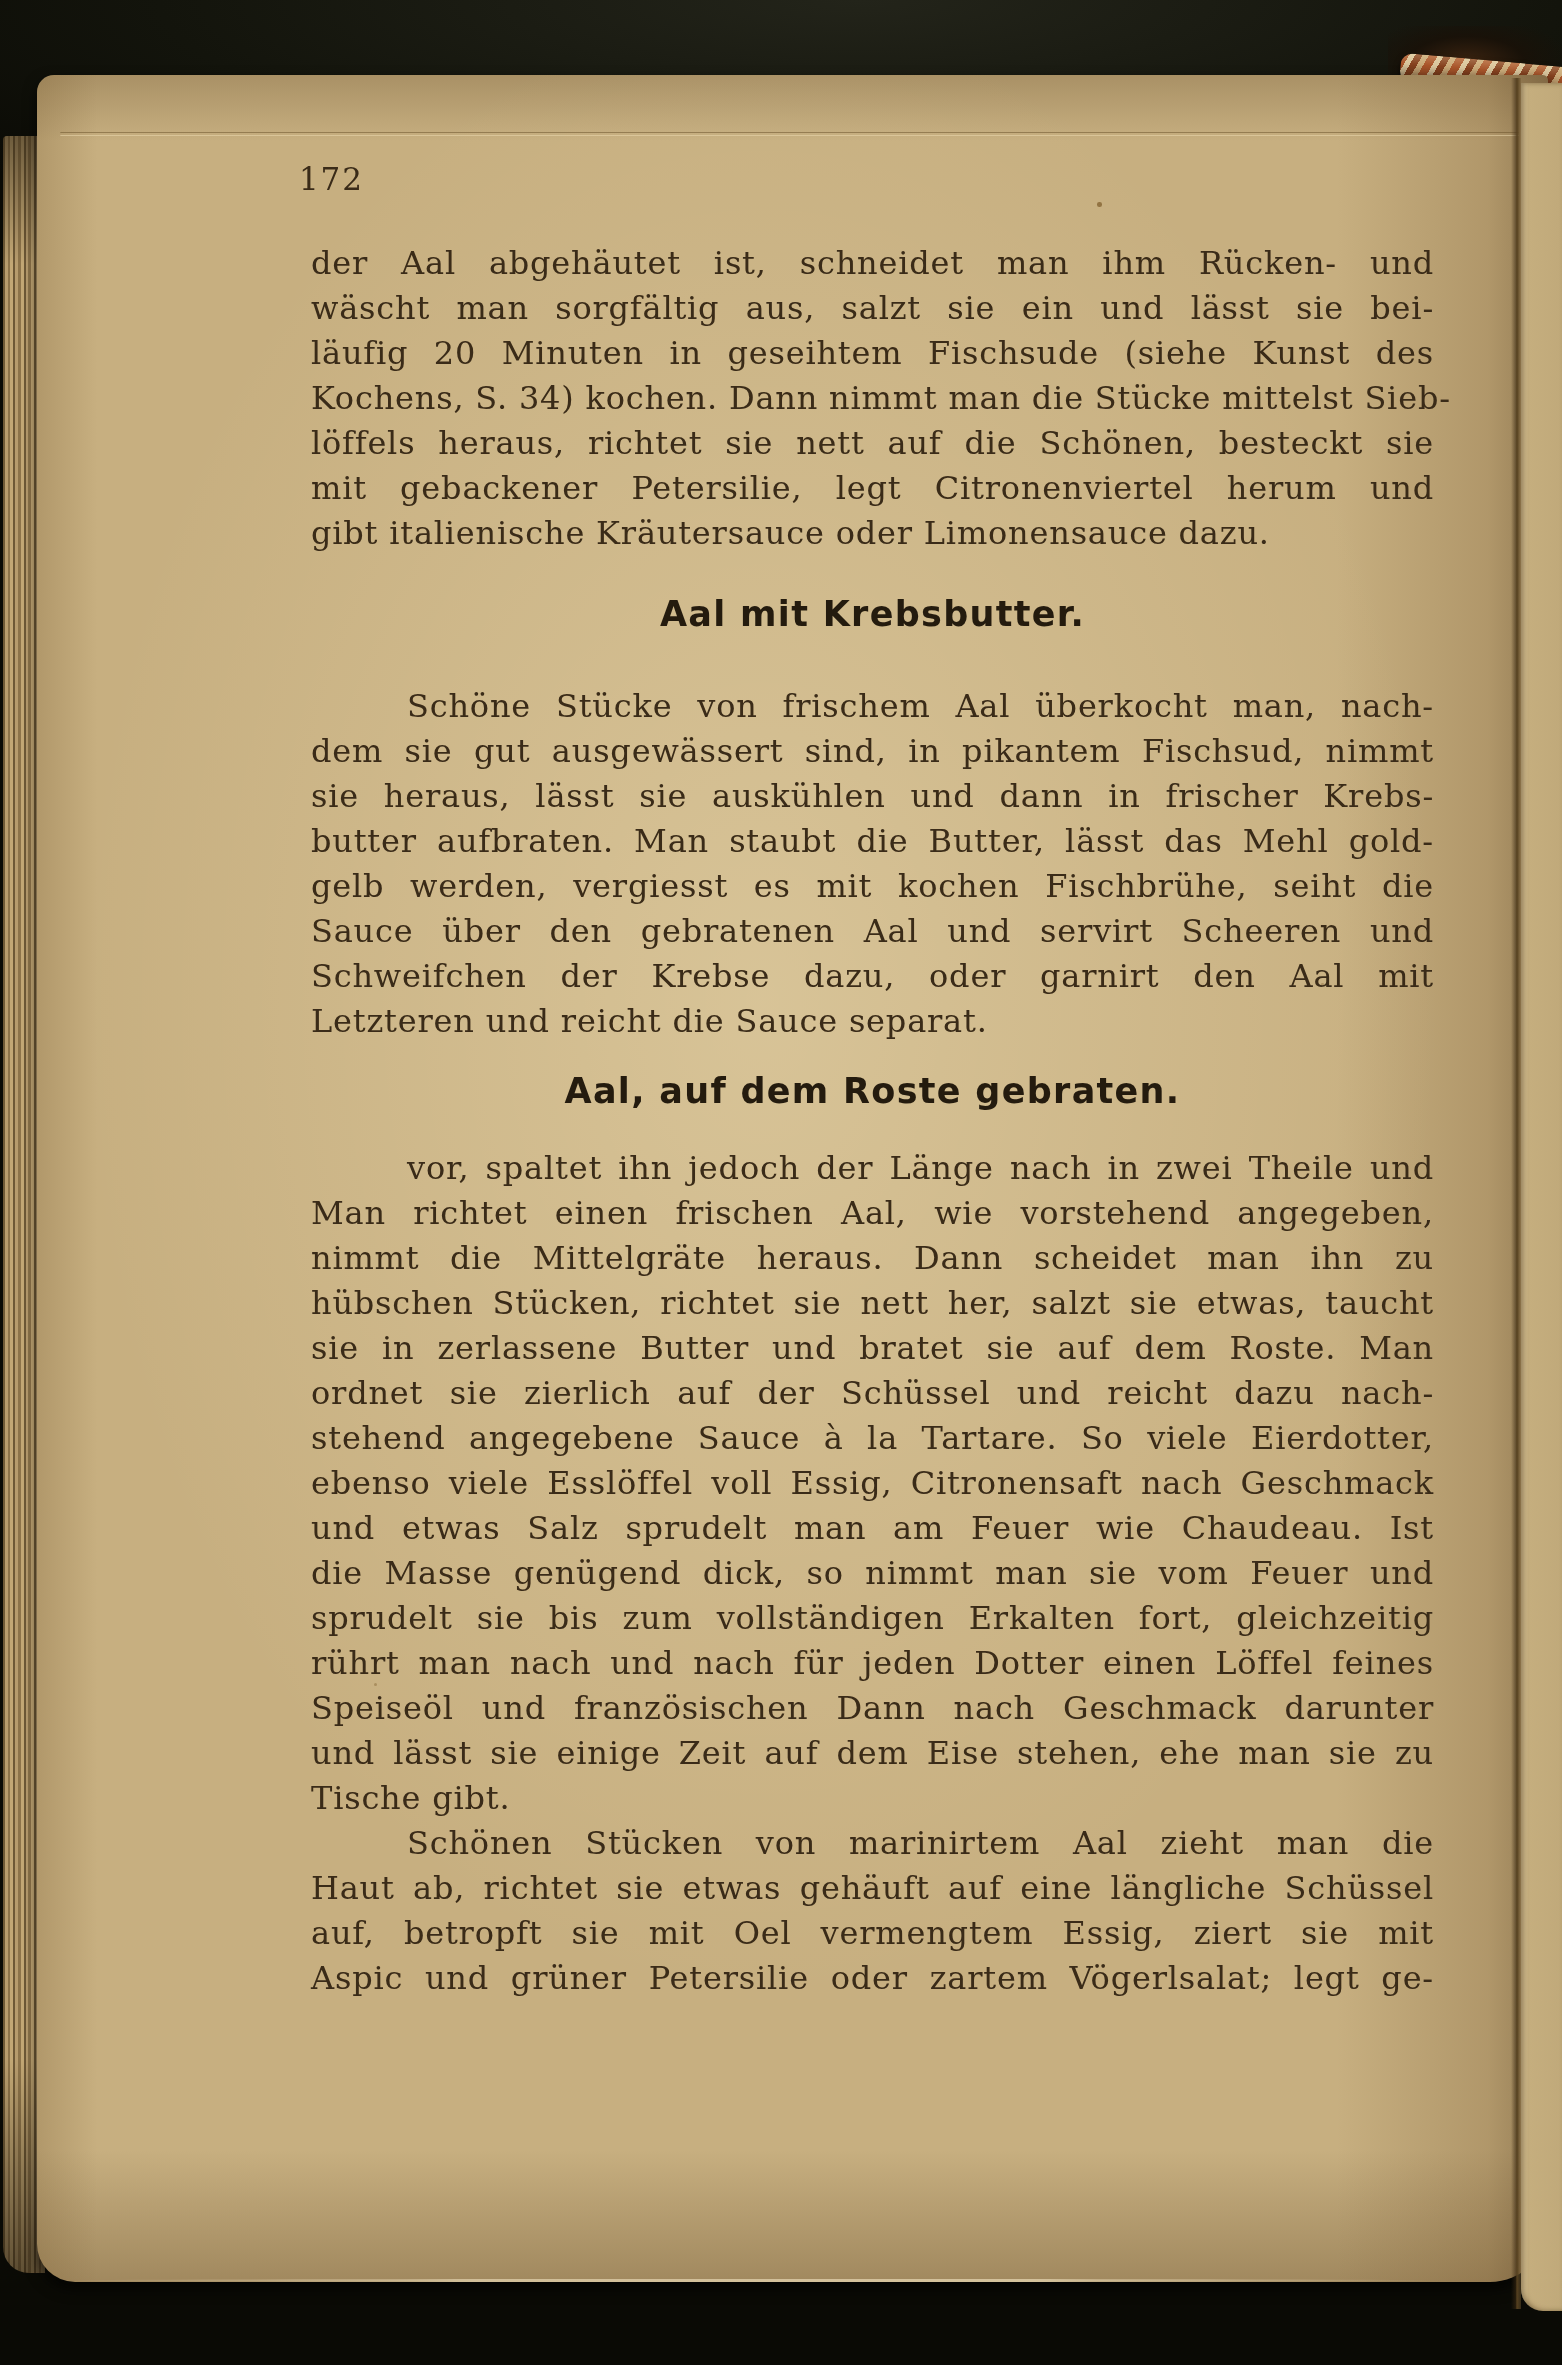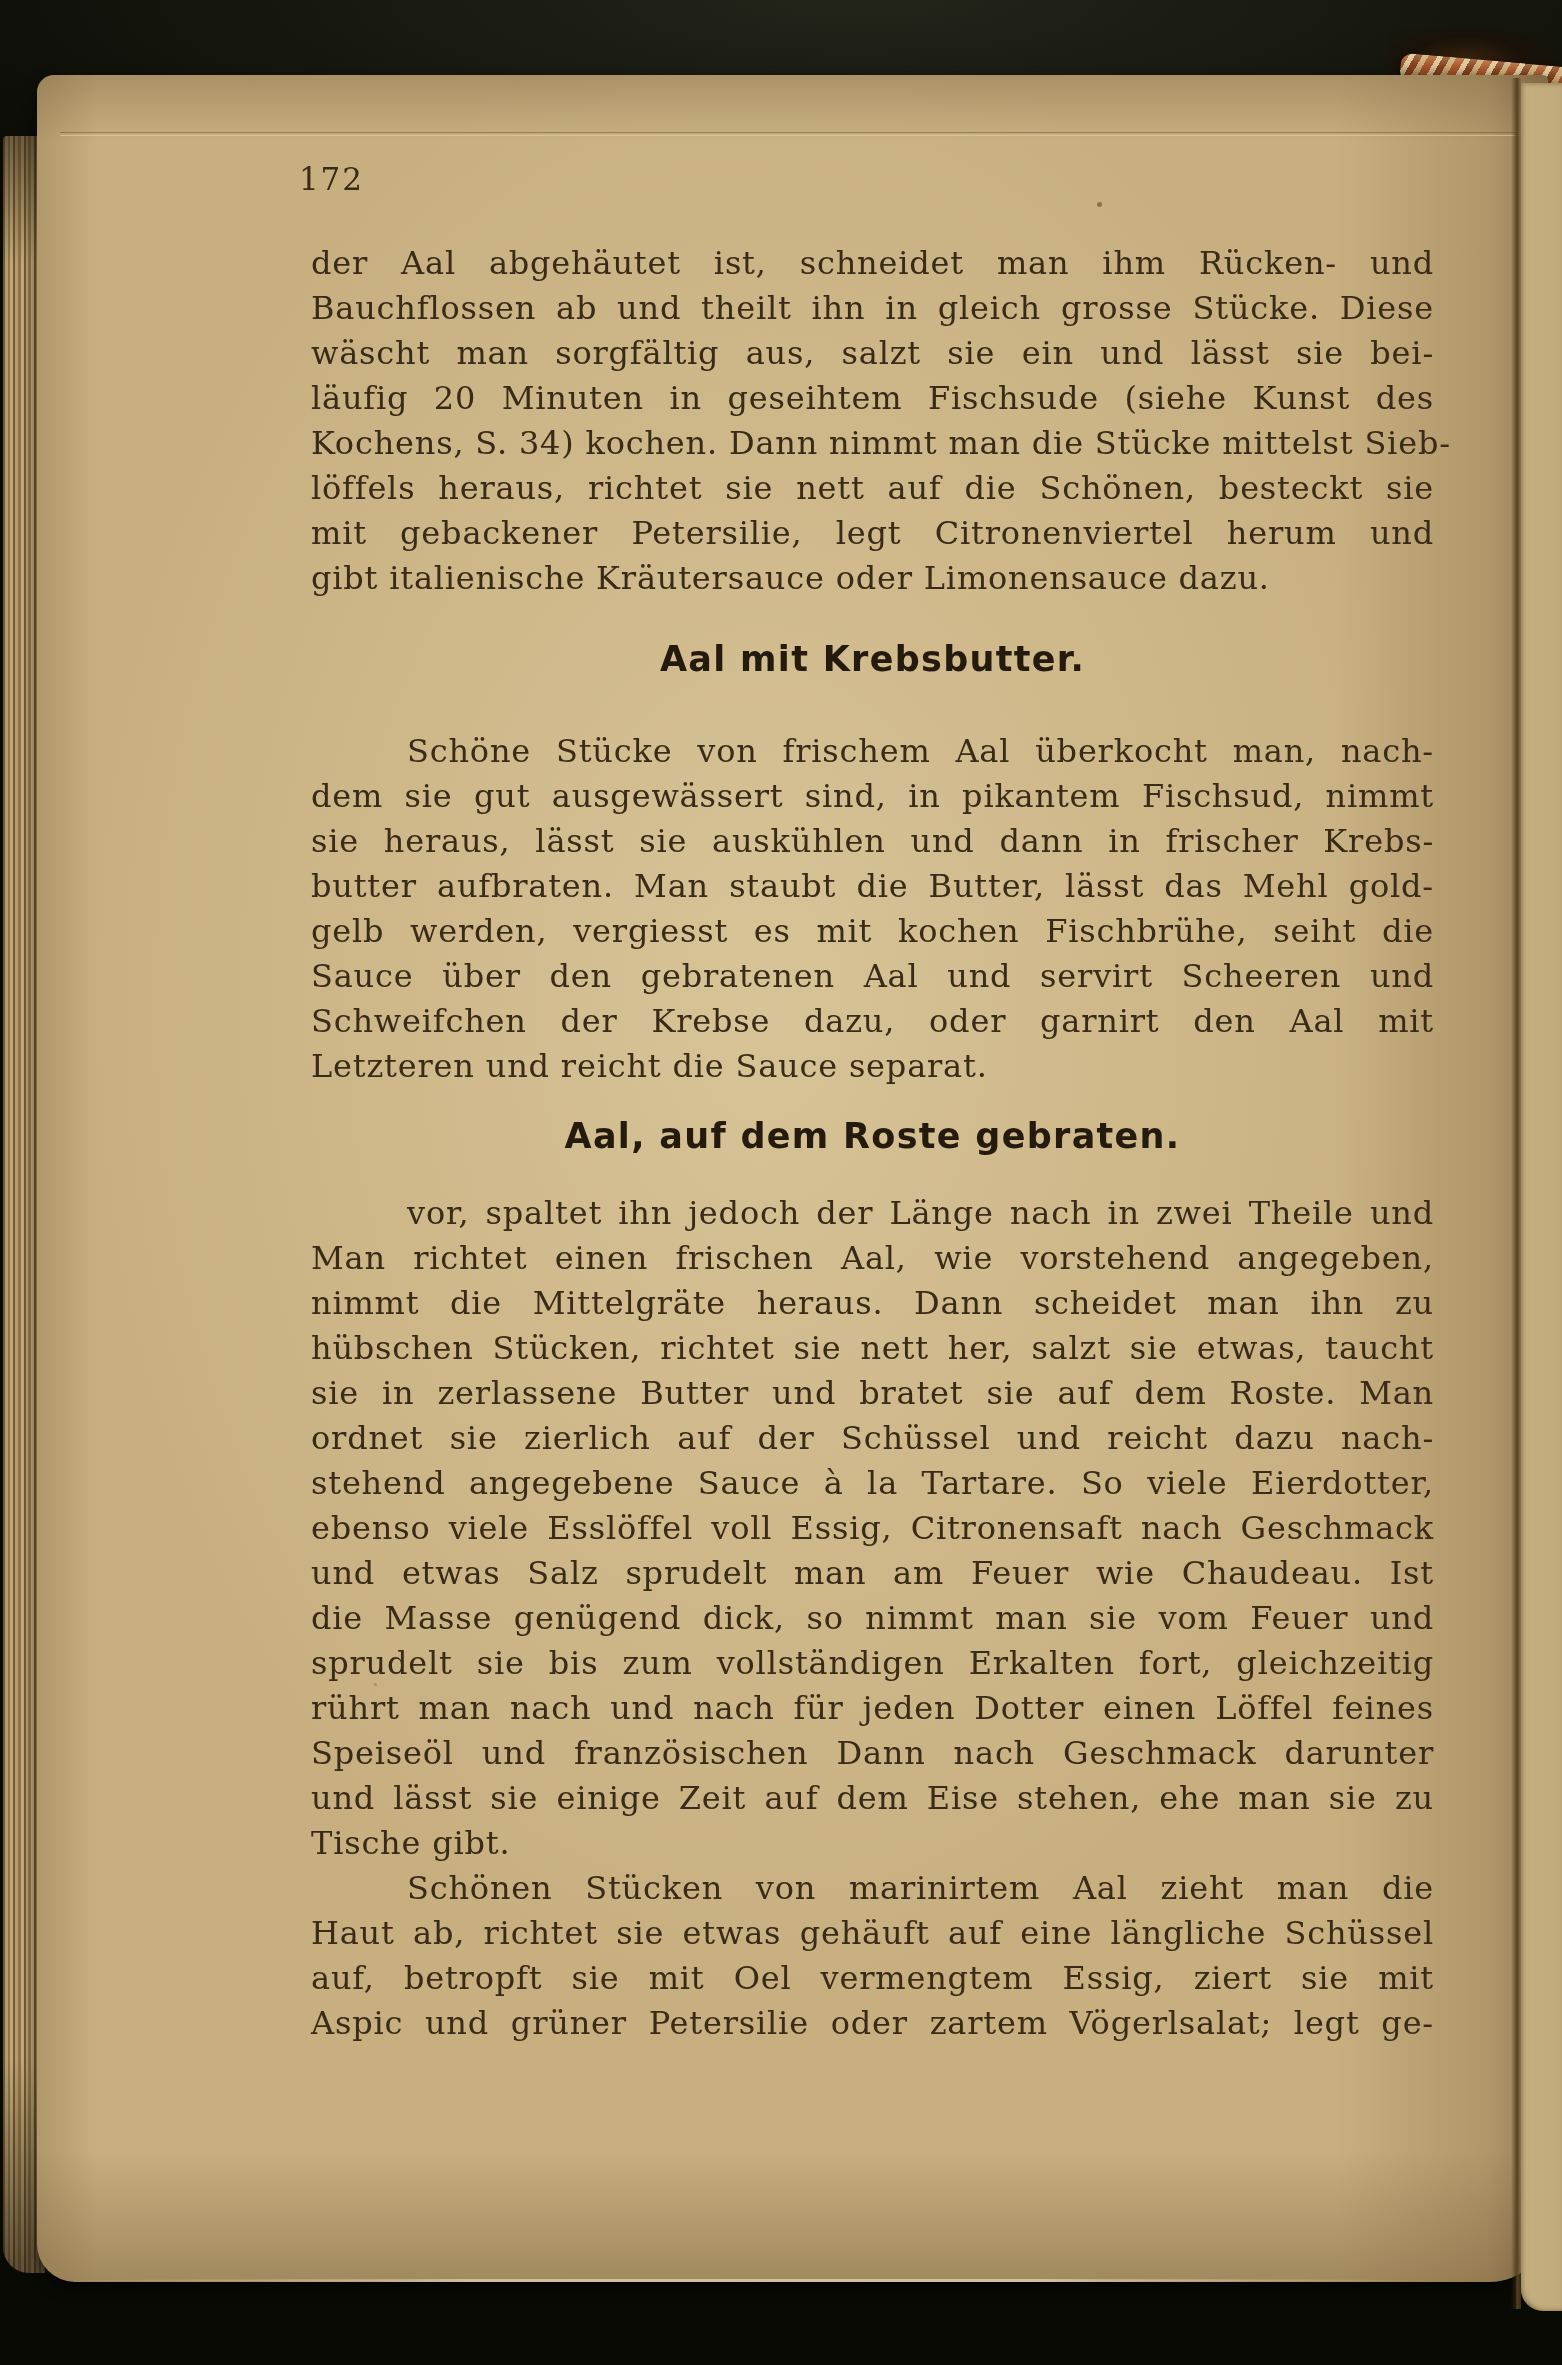--- a/index.html
+++ b/index.html
@@ -183,21 +183,20 @@
     <div class="pressed-line"></div>
     <div class="speck" style="left:1060px; top:127px; width:4.5px; height:4.5px;"></div>
     <div class="speck" style="left:337px; top:1608px; width:3.2px; height:3.2px; opacity:.4;"></div>
     <div class="speck" style="left:1284px; top:908px; width:2.6px; height:2.6px; opacity:.35;"></div>
 
     <div class="page-number">172</div>
 
     <div class="text-block">
         <div class="paragraph">
           <div class="line">der Aal abgehäutet ist, schneidet man ihm Rücken- und</div>
-          <div class="line">Bauchflossen ab und theilt ihn in gleich grosse Stücke. Diese</div>
           <div class="line">wäscht man sorgfältig aus, salzt sie ein und lässt sie bei-</div>
           <div class="line">läufig 20 Minuten in geseihtem Fischsude (siehe Kunst des</div>
           <div class="line">Kochens, S. 34) kochen. Dann nimmt man die Stücke mittelst Sieb-</div>
           <div class="line">löffels heraus, richtet sie nett auf die Schönen, besteckt sie</div>
           <div class="line">mit gebackener Petersilie, legt Citronenviertel herum und</div>
           <div class="line short">gibt italienische Kräutersauce oder Limonensauce dazu.</div>
         </div>
         <div class="heading h1">Aal mit Krebsbutter.</div>
         <div class="paragraph indent">
           <div class="line">Schöne Stücke von frischem Aal überkocht man, nach-</div>

